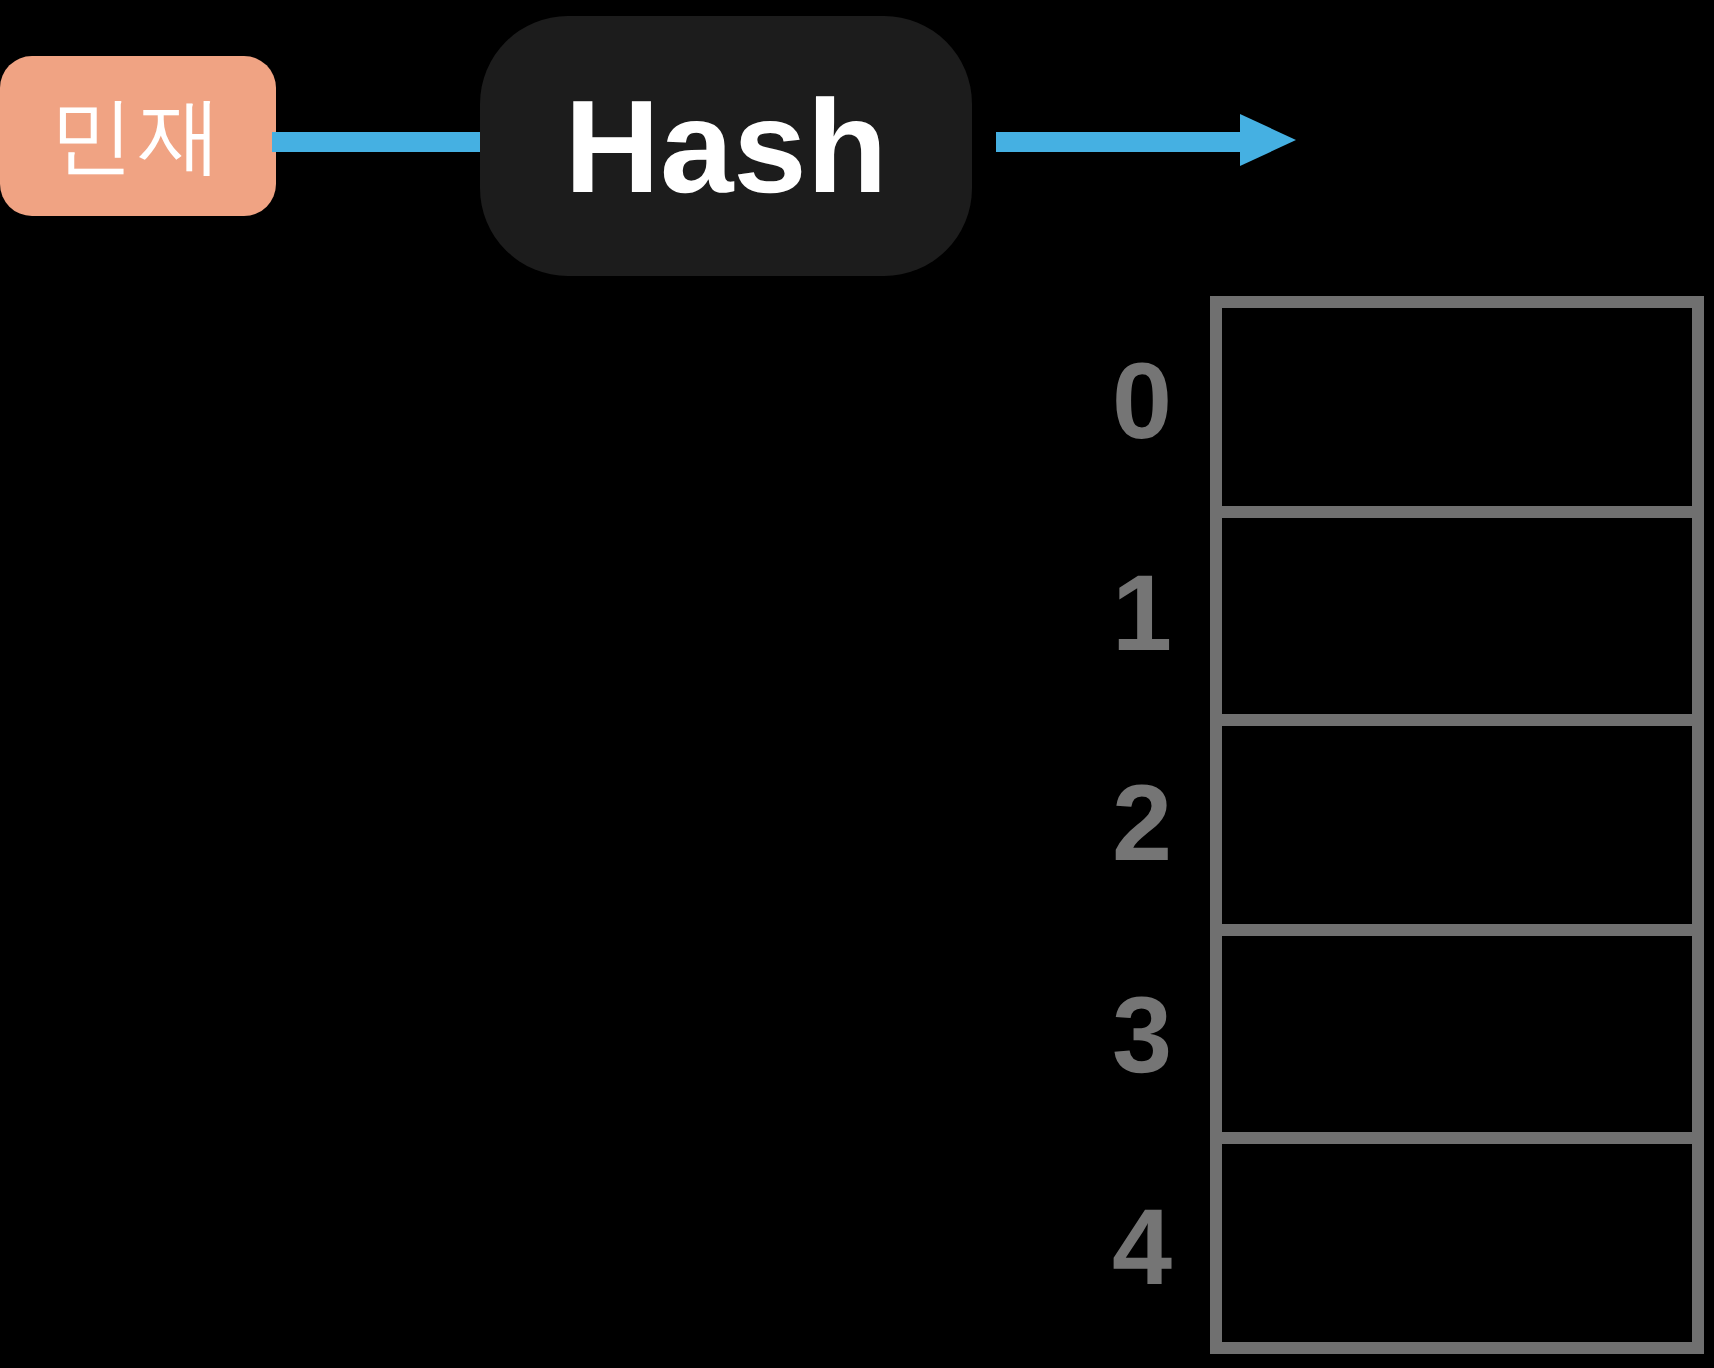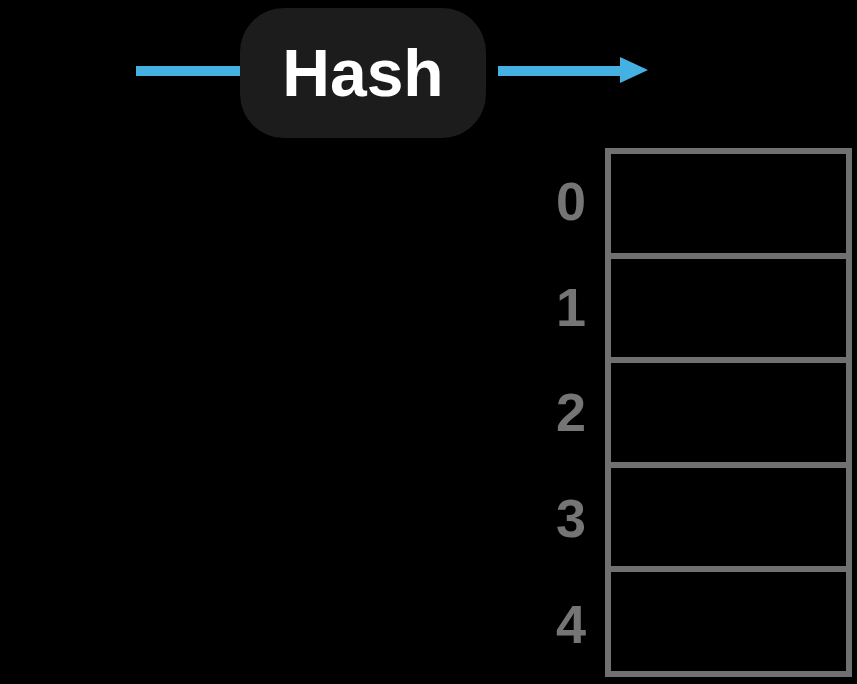--- a/index.html
+++ b/index.html
@@ -126,20 +126,23 @@
     justify-content: center;
     color: #FFFFFF;
     font-size: 36px;
   }
 </style>
 </head>
 <body>
 
 <div class="canvas">
 
+  <div class="key-node">
+    <span class="key-node-label">민재</span>
+  </div>
 
   <div class="connector-line"></div>
 
   <div class="hash-node">
     <span class="hash-node-label">Hash</span>
   </div>
 
   <div class="arrow-shaft"></div>
   <div class="arrow-head"></div>
 

